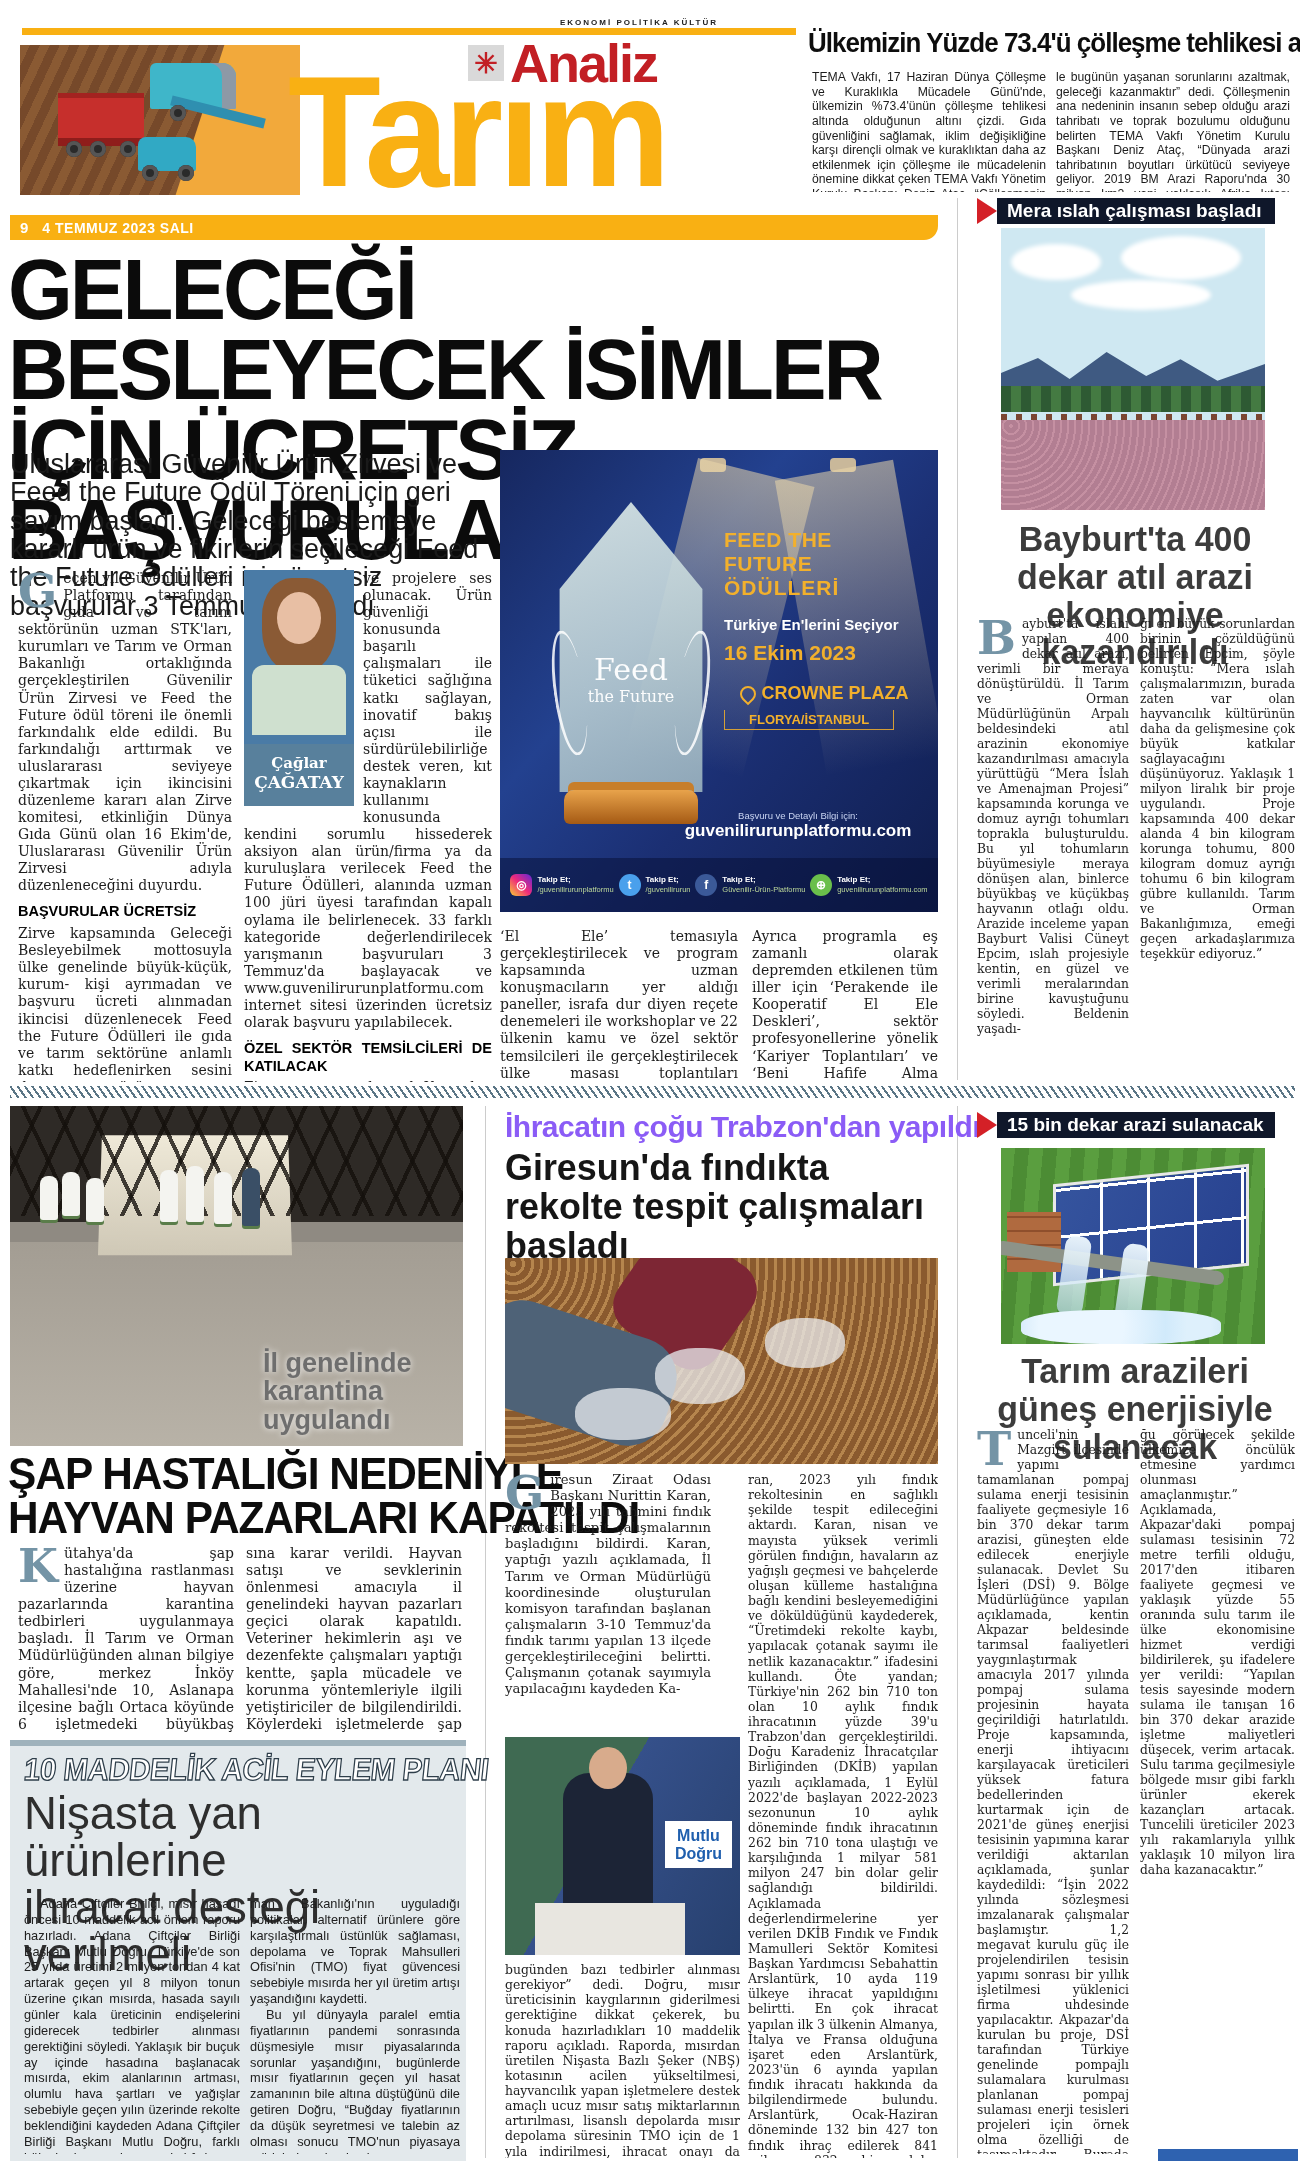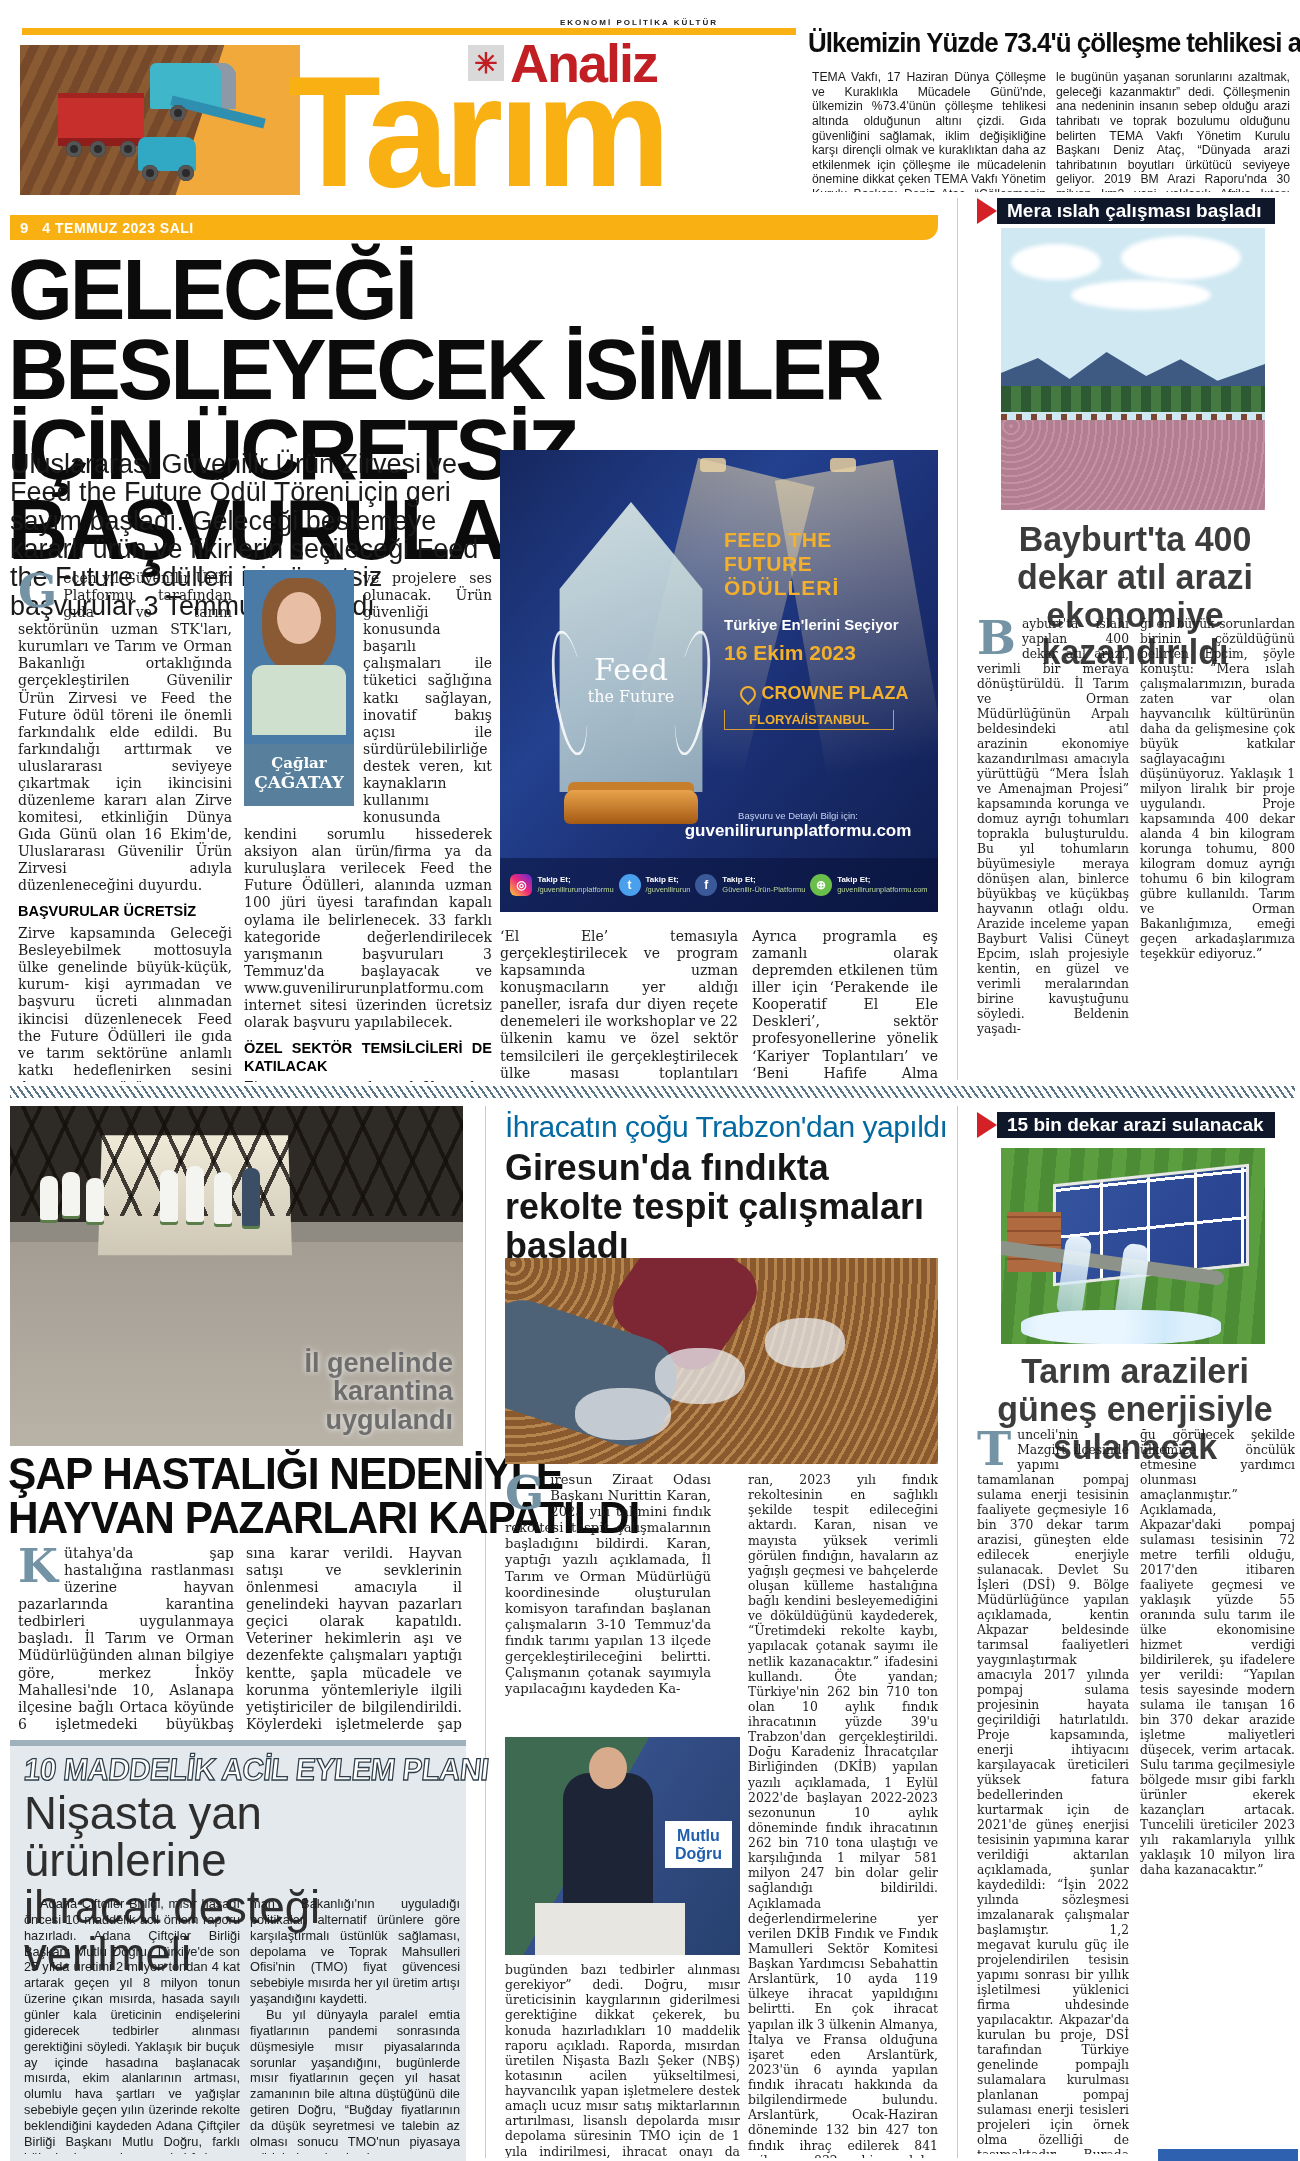--- a/index.html
+++ b/index.html
@@ -147,30 +147,30 @@
   
   #barn{left:10px;top:1106px;width:453px;height:340px;overflow:hidden;
      background:linear-gradient(180deg,#2e2a26 0 34%,#8f8a82 34% 40%,#a39d93 40%,#b8b2a7 100%);}
   #barn .door{position:absolute;left:90px;top:28px;width:190px;height:120px;
      background:linear-gradient(180deg,#efe9d8,#cfc8b6);transform:perspective(200px) rotateX(4deg);}
   #barn .truss{position:absolute;left:0;top:0;width:100%;height:110px;background:
      repeating-linear-gradient(115deg,transparent 0 26px,rgba(20,16,12,.8) 26px 30px),
      repeating-linear-gradient(65deg,transparent 0 26px,rgba(20,16,12,.8) 26px 30px);}
   .suit{position:absolute;width:18px;height:44px;background:#f4f4f0;border-radius:8px 8px 3px 3px;
      box-shadow:0 3px 0 #5a7d4a;}
-  #karantina{position:absolute;right:10px;bottom:12px;width:190px;text-align:right;
+  #karantina{position:absolute;right:10px;bottom:12px;width:190px;text-align:left;
      color:#6e6e6e;font-weight:700;font-size:27px;line-height:1.05;
      text-shadow:0 0 6px rgba(255,255,255,.9);}
   #sap-head{left:8px;top:1452px;width:470px;font-size:45px;font-weight:800;line-height:.98;
      letter-spacing:-1px;color:#0d0d0d;transform:scaleX(.94);transform-origin:left top;
      white-space:nowrap;}
   #sap-c1{left:18px;top:1545px;width:216px;height:188px;}
   #sap-c2{left:246px;top:1545px;width:216px;height:188px;}
   
-  #gir-kick{left:505px;top:1110px;font-size:30px;font-weight:400;color:#0369a1;
+  #gir-kick{left:505px;top:1110px;font-size:30px;font-weight:700;color:#8b5cf6;
      letter-spacing:-.5px;}
   #gir-head{left:505px;top:1148px;width:438px;font-size:37px;line-height:1.06;color:#161616;
      font-weight:700;transform:scaleX(.97);transform-origin:left top;}
   #hazelnut{left:505px;top:1258px;width:433px;height:206px;overflow:hidden;
      background:repeating-radial-gradient(circle at 8px 6px,#b5854d 0 3px,#8a5a2e 3px 9px),#a6763f;}
   #hazelnut .arm1{position:absolute;left:120px;top:-20px;width:120px;height:120px;
      background:#7d2634;border-radius:30px;transform:rotate(35deg);}
   #hazelnut .arm2{position:absolute;left:-30px;top:60px;width:200px;height:110px;
      background:#4e6277;border-radius:40px;transform:rotate(18deg);}
   #hazelnut .glove{position:absolute;background:rgba(235,238,240,.75);border-radius:45%;}

